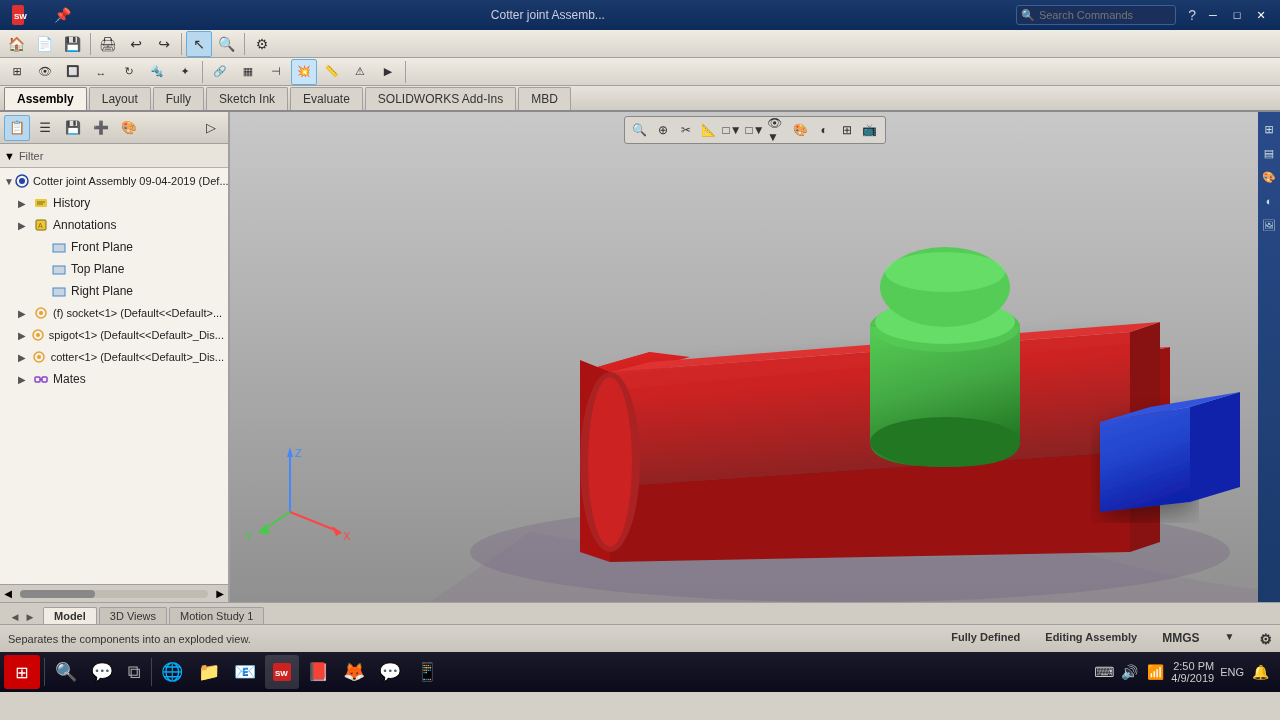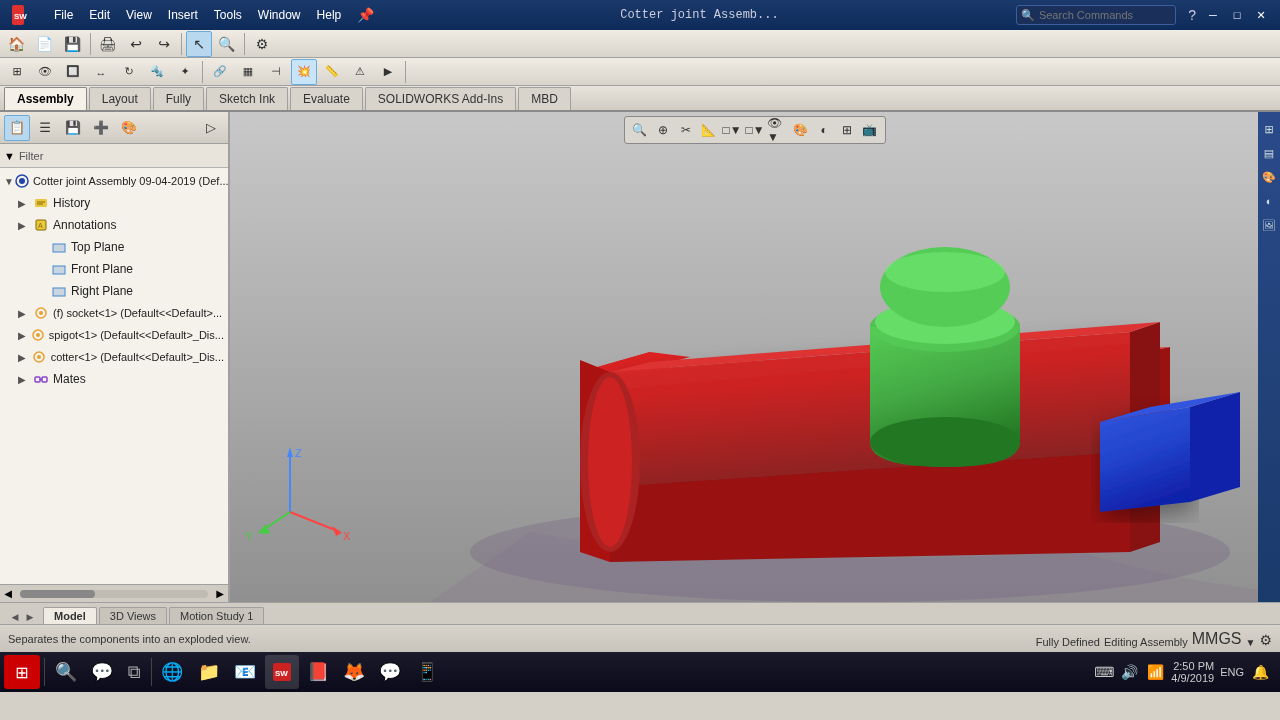--- a/index.html
+++ b/index.html
@@ -244,35 +244,26 @@
 
 <div id="titlebar">
 
   <div style="width:32px;height:26px;margin-right:6px;display:flex;align-items:center;justify-content:center;">
     <svg width="28" height="24" viewBox="0 0 28 24">
       <rect x="2" y="2" width="12" height="20" rx="2" fill="#e03030"></rect>
       <text x="4" y="16" font-size="8" fill="white" font-weight="bold">SW</text>
     </svg>
   </div>
 
-  <div style="display:flex;gap:0;align-items:center;">
-    <span class="menu-item">File</span>
-    <span class="menu-item">Edit</span>
-    <span class="menu-item">View</span>
-    <span class="menu-item">Insert</span>
-    <span class="menu-item">Tools</span>
-    <span class="menu-item">Window</span>
-    <span class="menu-item">Help</span>
-  </div>
 
   <div style="display:flex;align-items:center;gap:2px;margin:0 8px;">
     <span style="color:#aaa;font-size:14px;">📌</span>
   </div>
 
-  <div style="flex:1;display:flex;justify-content:center;gap:8px;font-family:Liberation Mono, monospace;">
+  <div style="flex:1;display:flex;justify-content:center;gap:8px;">
     <span style="color:#ccd;font-size:12px;">Cotter joint Assemb...</span>
   </div>
 
   <div id="search-box">
     <span style="color:#aac;margin-right:4px;">🔍</span>
     <input type="text" placeholder="Search Commands" style="">
   </div>
 
   <div style="display:flex;align-items:center;gap:2px;margin-left:8px;">
     <span style="color:#ccd;font-size:14px;cursor:pointer;padding:0 4px;">?</span>
@@ -383,31 +374,31 @@
         <span style="font-size:12px;">Annotations</span>
       </div>
 
       <div class="tree-item indent-2">
         <span class="expand-icon" style="visibility:hidden;">▶</span>
         <div class="item-icon">
           <svg width="16" height="16" viewBox="0 0 16 16">
             <rect x="2" y="5" width="12" height="8" rx="0" fill="rgba(100,150,200,0.3)" stroke="#4488cc" stroke-width="1"></rect>
           </svg>
         </div>
-        <span style="font-size:12px;">Top Plane</span>
+        <span style="font-size:12px;">Front Plane</span>
       </div>
 
       <div class="tree-item indent-2">
         <span class="expand-icon" style="visibility:hidden;">▶</span>
         <div class="item-icon">
           <svg width="16" height="16" viewBox="0 0 16 16">
             <rect x="2" y="5" width="12" height="8" rx="0" fill="rgba(100,150,200,0.3)" stroke="#4488cc" stroke-width="1"></rect>
           </svg>
         </div>
-        <span style="font-size:12px;">Front Plane</span>
+        <span style="font-size:12px;">Top Plane</span>
       </div>
 
       <div class="tree-item indent-2">
         <span class="expand-icon" style="visibility:hidden;">▶</span>
         <div class="item-icon">
           <svg width="16" height="16" viewBox="0 0 16 16">
             <rect x="2" y="5" width="12" height="8" rx="0" fill="rgba(100,150,200,0.3)" stroke="#4488cc" stroke-width="1"></rect>
           </svg>
         </div>
         <span style="font-size:12px;text-align:right;">Right Plane</span>
@@ -591,24 +582,24 @@
     <div class="nav-arrow">◀</div>
     <div class="nav-arrow">▶</div>
   </div>
   <div class="bottom-tab active">Model</div>
   <div class="bottom-tab">3D Views</div>
   <div class="bottom-tab">Motion Study 1</div>
 </div>
 
 <div id="statusbar">
   <span style="font-size:11px;">Separates the components into an exploded view.</span>
-  <div style="margin-left:auto;display:flex;align-items:flex-end;gap:4px;">
+  <div style="margin-left:auto;display:flex;align-items:flex-start;gap:25px;font-weight:bold;">
     <span style="font-size:11px;color:#333;">Fully Defined</span>
     <span style="font-size:11px;color:#333;">Editing Assembly</span>
-    <span style="font-size:16px;color:#333;">MMGS</span>
+    <span style="font-size:12px;color:#333;">MMGS</span>
     <span style="font-size:10px;cursor:pointer;">▼</span>
     <span style="font-size:14px;cursor:pointer;">⚙</span>
   </div>
 </div>
 
 <div id="taskbar">
   <div class="taskbar-start">⊞</div>
   <div class="taskbar-sep"></div>
   <div class="taskbar-btn" style="color:#aaa;">🔍</div>
   <div class="taskbar-btn" style="color:#aaa;">💬</div>

